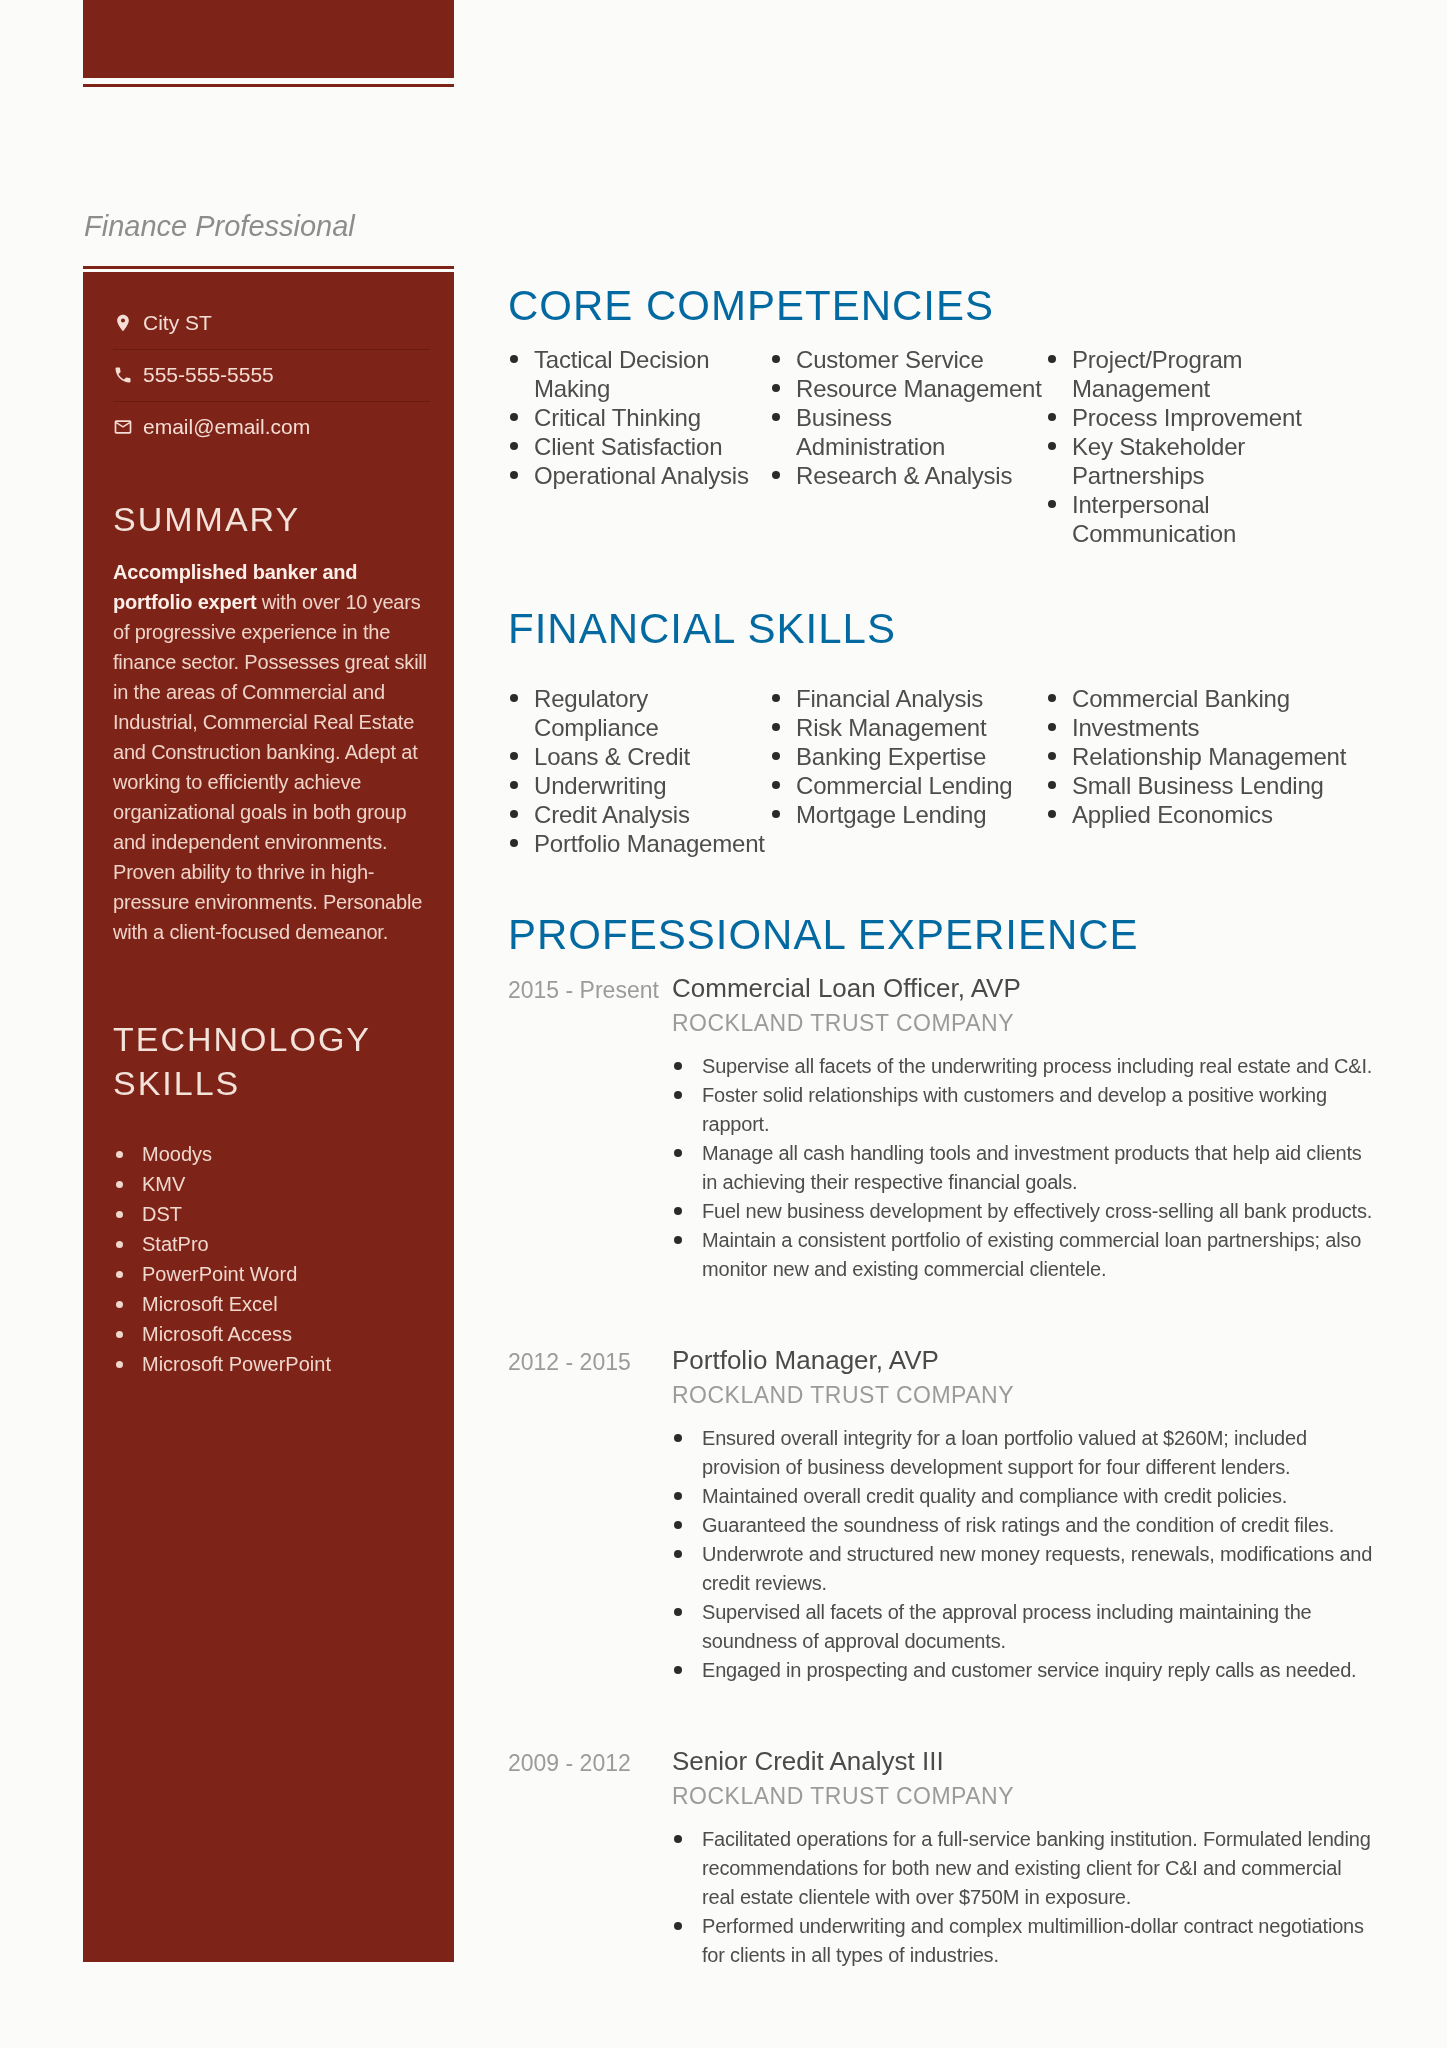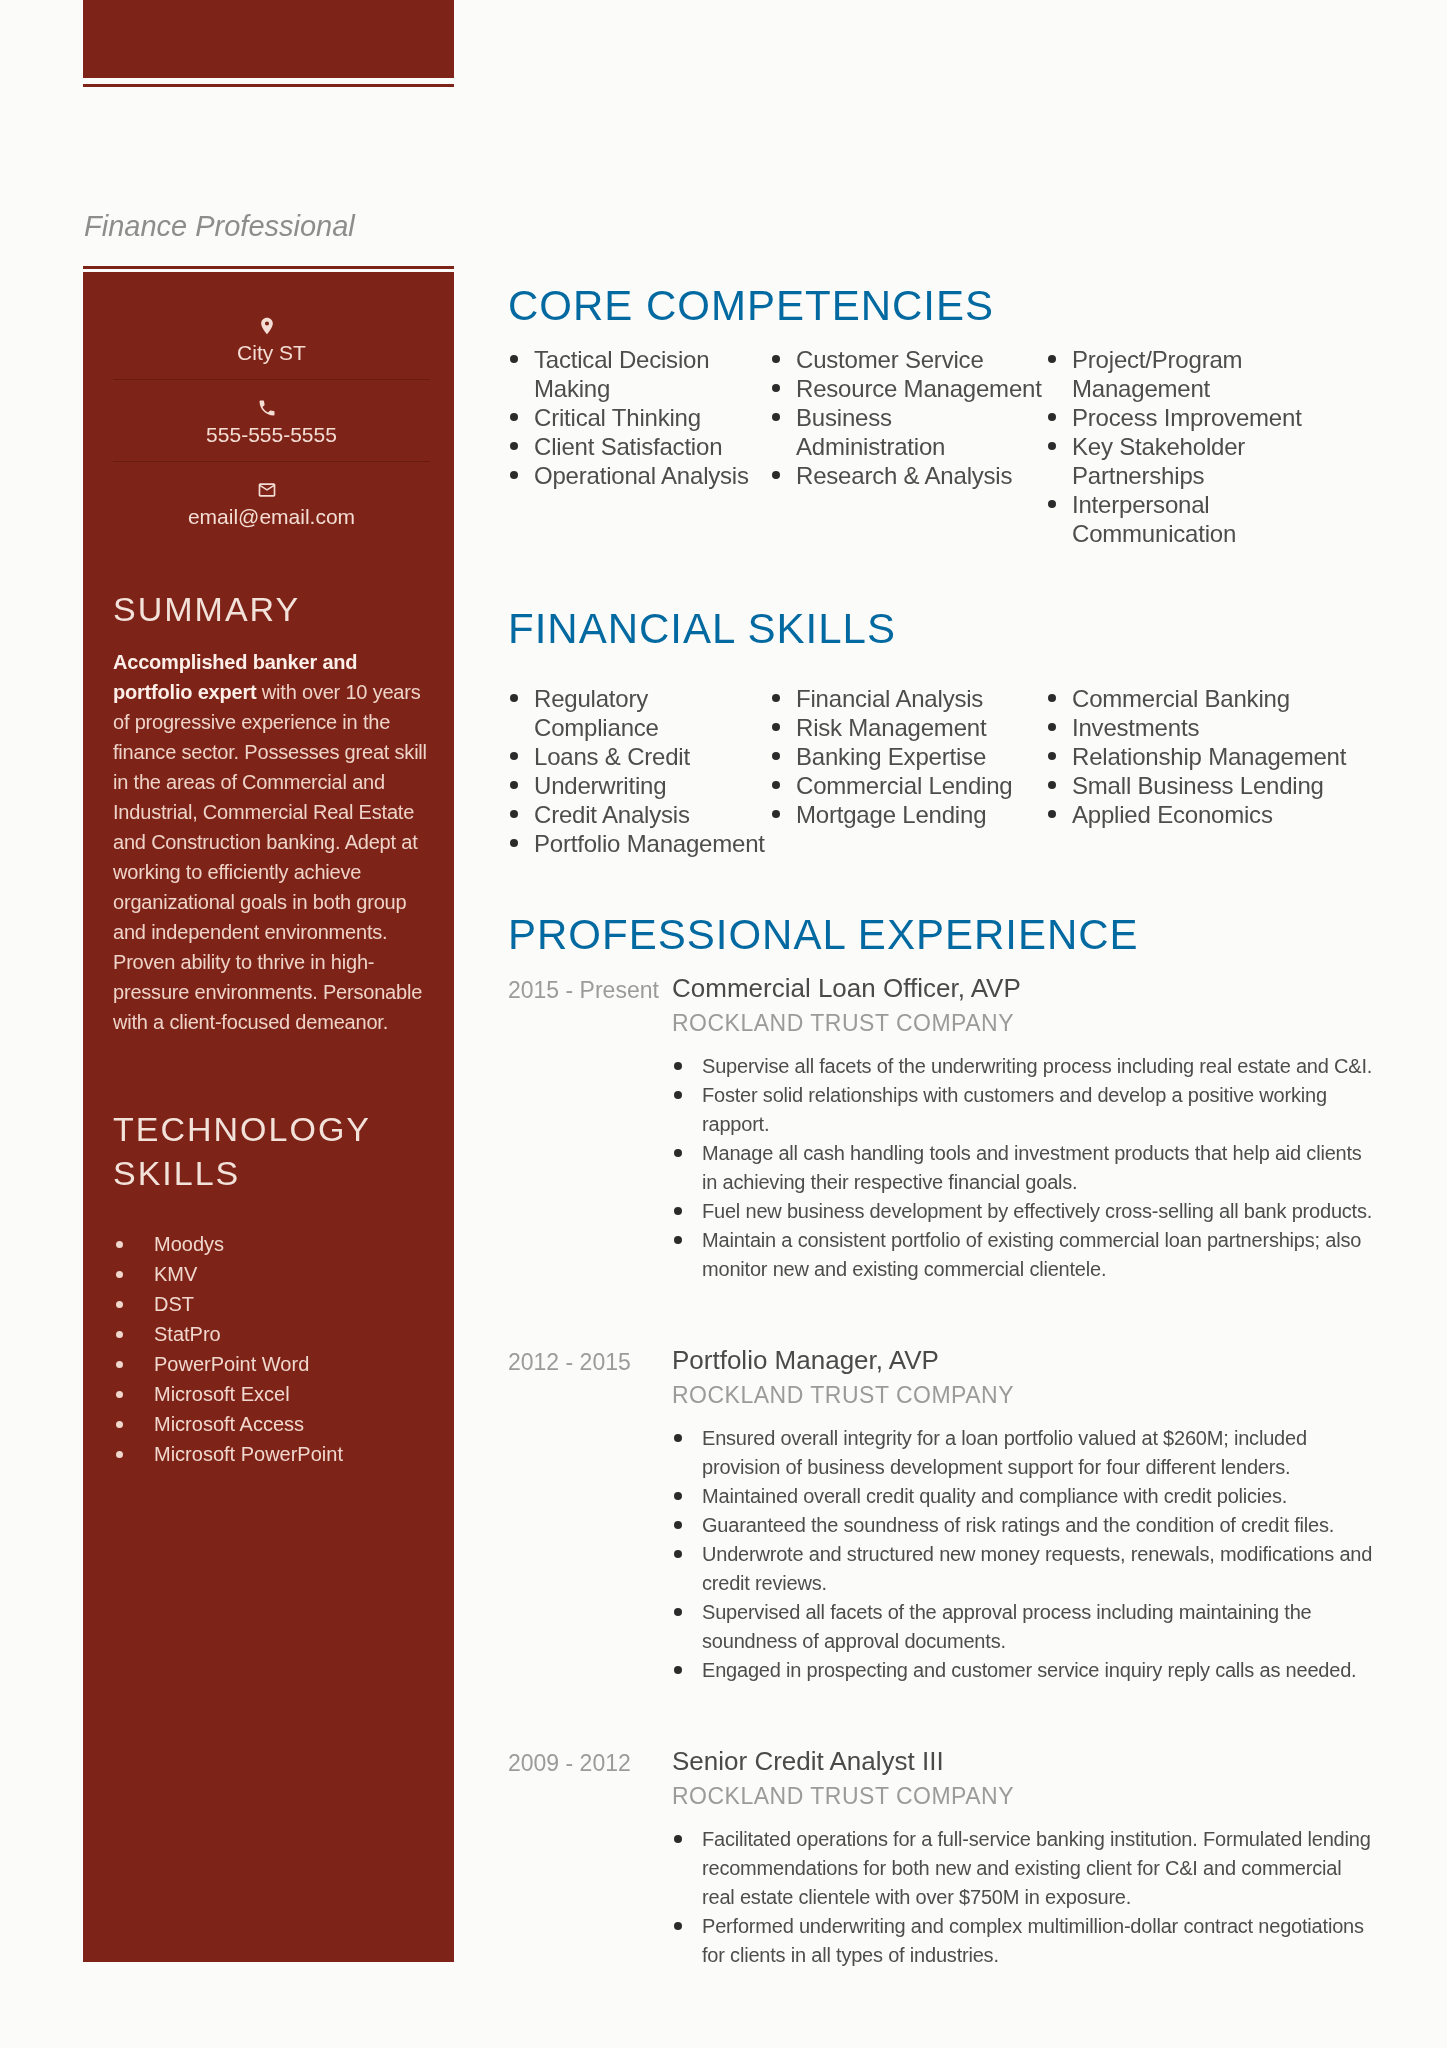--- a/index.html
+++ b/index.html
@@ -24,37 +24,37 @@
   .side-rule { position:absolute; left:83px; top:266px; width:371px; height:3px; background:#7e2317; }
 
   
   .sidebar {
     position:absolute; left:83px; top:272px; width:371px; height:1690px;
     background:#7e2317; color:#efd6cc; padding:26px 24px 0 30px;
   }
   .contact-row {
     display:flex; align-items:center; padding:13px 0 14px;
     border-bottom:1px solid rgba(55,10,4,0.30);
-    font-size:21px; color:#f3ddd4;flex-direction:column;
+    font-size:21px; color:#f3ddd4;
   }
   .contact-row:last-of-type { border-bottom:none; }
   .contact-icon { width:30px; flex:0 0 30px; display:flex; align-items:center; }
   .contact-icon svg { width:20px; height:20px; fill:#f3ddd4; }
   .side-h {
     font-size:34px; font-weight:300; letter-spacing:2px; line-height:44px;
     color:#f2e2da; margin-top:44px;
   }
   .summary-text {
     margin-top:16px; font-size:20px; line-height:30px; letter-spacing:-0.2px;
     color:#eed3c9; width:318px;
   }
   .summary-text strong { color:#fcefe9; font-weight:bold; }
   .tech-h { margin-top:70px; }
   .side-list { list-style:none; margin-top:34px; }
-  .side-list li { display:flex; line-height:30px; font-size:20px; color:#f0d8ce;gap:12px; }
+  .side-list li { display:flex; line-height:30px; font-size:20px; color:#f0d8ce; }
   .s-dot { flex:0 0 7px; width:7px; height:7px; border-radius:50%; background:#f0d8ce; margin:12px 19px 0 3px; }
 
   
   .main { position:absolute; left:508px; top:283px; width:866px; }
   .main h2 {
     font-size:42px; font-weight:300; letter-spacing:1px; line-height:46px; color:#0369a1;
   }
   .h2-core { margin-bottom:16px; }
   .h2-fin  { margin-top:58px; margin-bottom:32px; }
   .h2-exp  { margin-top:54px; margin-bottom:14px; }

